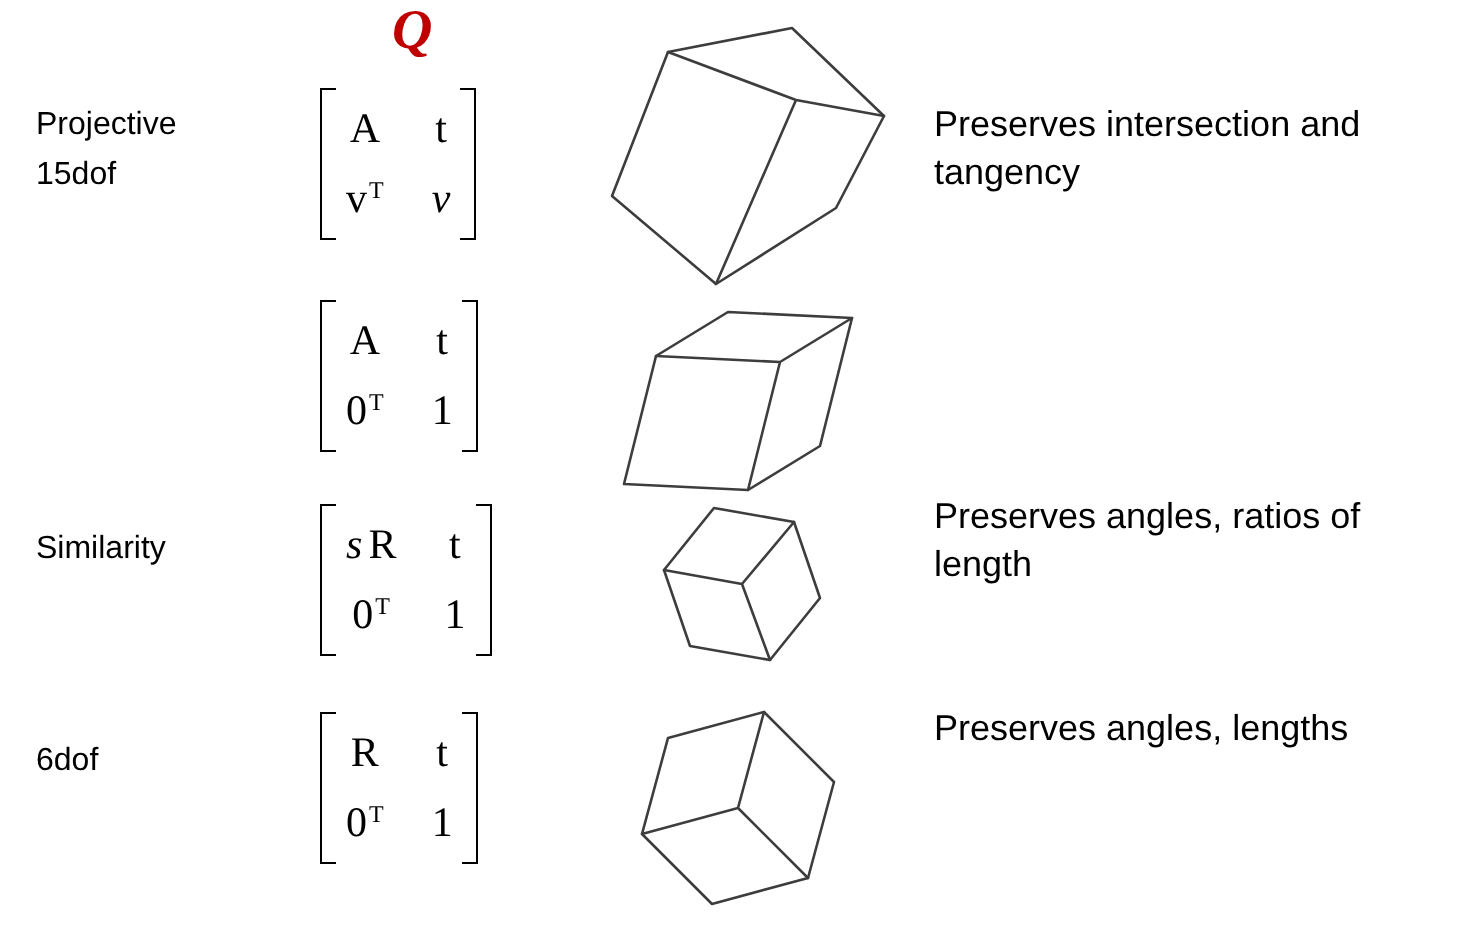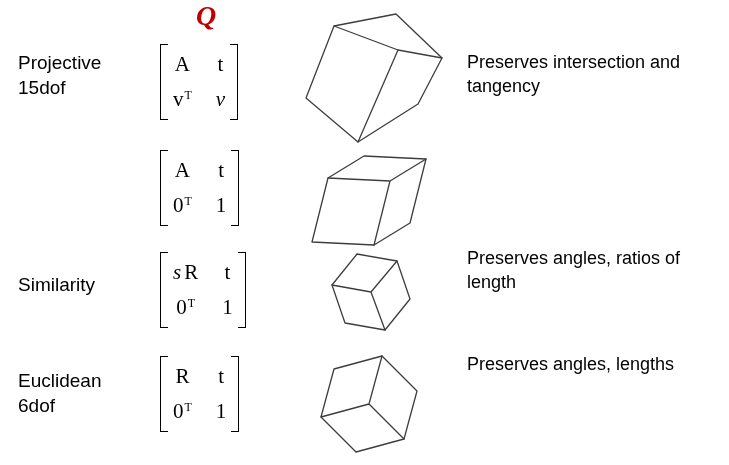--- a/index.html
+++ b/index.html
@@ -6,21 +6,21 @@
   .slide {
     position:relative; width:729px; height:465px; background:#ffffff;
     font-family:"Liberation Sans","DejaVu Sans",sans-serif; color:#000;
     overflow:hidden;
   }
   .q {
     position:absolute; left:196px; top:0px;
     font-family:"Liberation Serif","DejaVu Serif",serif;
     font-weight:bold; font-style:italic; font-size:28px;
   }
-  .row-label { position:absolute; left:18px; font-size:19px; line-height:25px; }
+  .row-label { position:absolute; left:18px; font-size:16px; line-height:25px; }
   .desc { position:absolute; left:467px; width:238px; font-size:18px; line-height:24px; }
   .matrix {
     position:absolute;
     font-family:"Liberation Serif","DejaVu Serif",serif;
     font-size:21px; padding:8px 13px;
   }
   .matrix::before {
     content:""; position:absolute; left:0; top:0; bottom:0; width:7px;
     border:1.5px solid #000; border-right:none;
   }
@@ -72,39 +72,38 @@
       <span>t</span>
       <span><span>0</span><sup class="sup">T</sup></span>
       <span>1</span>
     </div>
   </div>
   <svg class="shape" style="left:302px; top:146px" width="140" height="100" viewBox="0 0 140 100">
     <polygon points="10,96 72,99 108,77 124,13 62,10 26,32"></polygon>
     <path d="M88,35 L72,99 M88,35 L26,32 M88,35 L124,13"></path>
   </svg>
 
-  <div class="row-label" style="top:272px">
+  <div class="row-label" style="top:262px">
     <div>Similarity</div>
   </div>
   <div class="matrix" style="left:160px; top:252px">
     <div class="mgrid">
       <span><span class="it">s</span><span style="margin-left:3px">R</span></span>
       <span>t</span>
       <span><span>0</span><sup class="sup">T</sup></span>
       <span>1</span>
     </div>
   </div>
   <svg class="shape" style="left:316px; top:248px" width="110" height="90" viewBox="0 0 110 90">
     <polygon points="94,51 81,13 41,6 16,37 29,75 69,82"></polygon>
     <path d="M55,44 L81,13 M55,44 L16,37 M55,44 L69,82"></path>
   </svg>
   <div class="desc" style="top:246px">Preserves angles, ratios of length</div>
 
   <div class="row-label" style="top:368px">
-    <div>Euclidean</div>
     <div>6dof</div>
   </div>
   <div class="matrix" style="left:160px; top:356px">
     <div class="mgrid">
       <span>R</span>
       <span>t</span>
       <span><span>0</span><sup class="sup">T</sup></span>
       <span>1</span>
     </div>
   </div>

